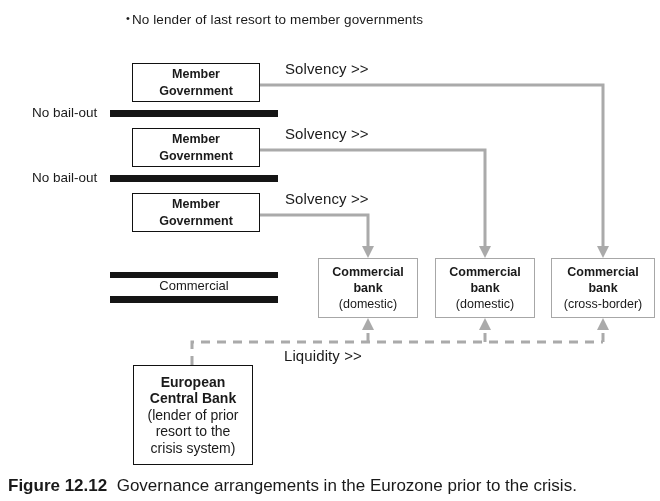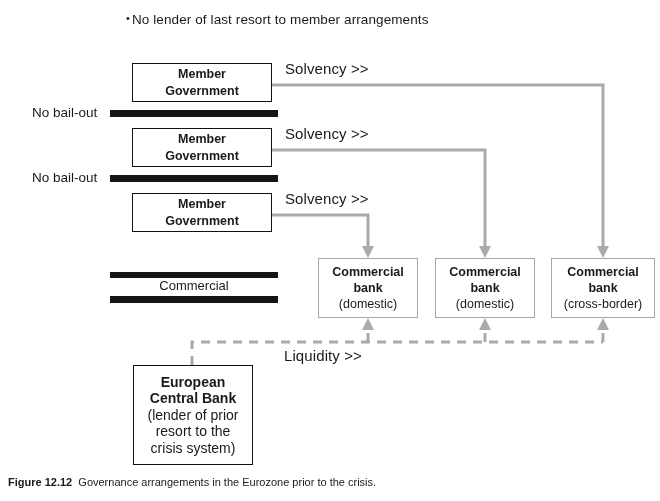--- a/index.html
+++ b/index.html
@@ -56,21 +56,21 @@
     border: 1.6px solid #a7a7a7;
   }
   .node-line {
     display: block;
     white-space: nowrap;
   }
   .ln-bold { font-weight: bold; }
 
   
   .mg-box {
-    width: 140px;
+    width: 128px;
     height: 39px;
     font-size: 12.5px;
     line-height: 16.5px;
   }
   .mg-box .node-line { font-weight: bold; }
 
   
   .cb-box {
     height: 60px;
     font-size: 12.5px;
@@ -138,32 +138,32 @@
     stroke-dasharray: 9 7;
   }
   .conn-arrow-head {
     fill: #aaaaaa;
   }
 
   
   #caption {
     left: 8px;
     top: 476px;
-    font-size: 11px;
+    font-size: 17px;
     white-space: nowrap;
   }
   #caption .cap-strong { font-weight: bold; }
 </style>
 </head>
 <body>
 
 <div id="figure-root">
 
   <div class="abs" id="bullet-note">
-    <span class="bullet-glyph">•</span><span>No lender of last resort to member arrangements</span>
+    <span class="bullet-glyph">•</span><span>No lender of last resort to member governments</span>
   </div>
 
   <svg id="connectors" viewBox="0 0 660 501" width="660" height="501">
 
     <path class="conn-solid" d="M 252 85 L 603 85 L 603 250"></path>
     <polygon class="conn-arrow-head" points="603,258 597,246 609,246"></polygon>
 
     <path class="conn-solid" d="M 252 150 L 485 150 L 485 250"></path>
     <polygon class="conn-arrow-head" points="485,258 479,246 491,246"></polygon>
 

